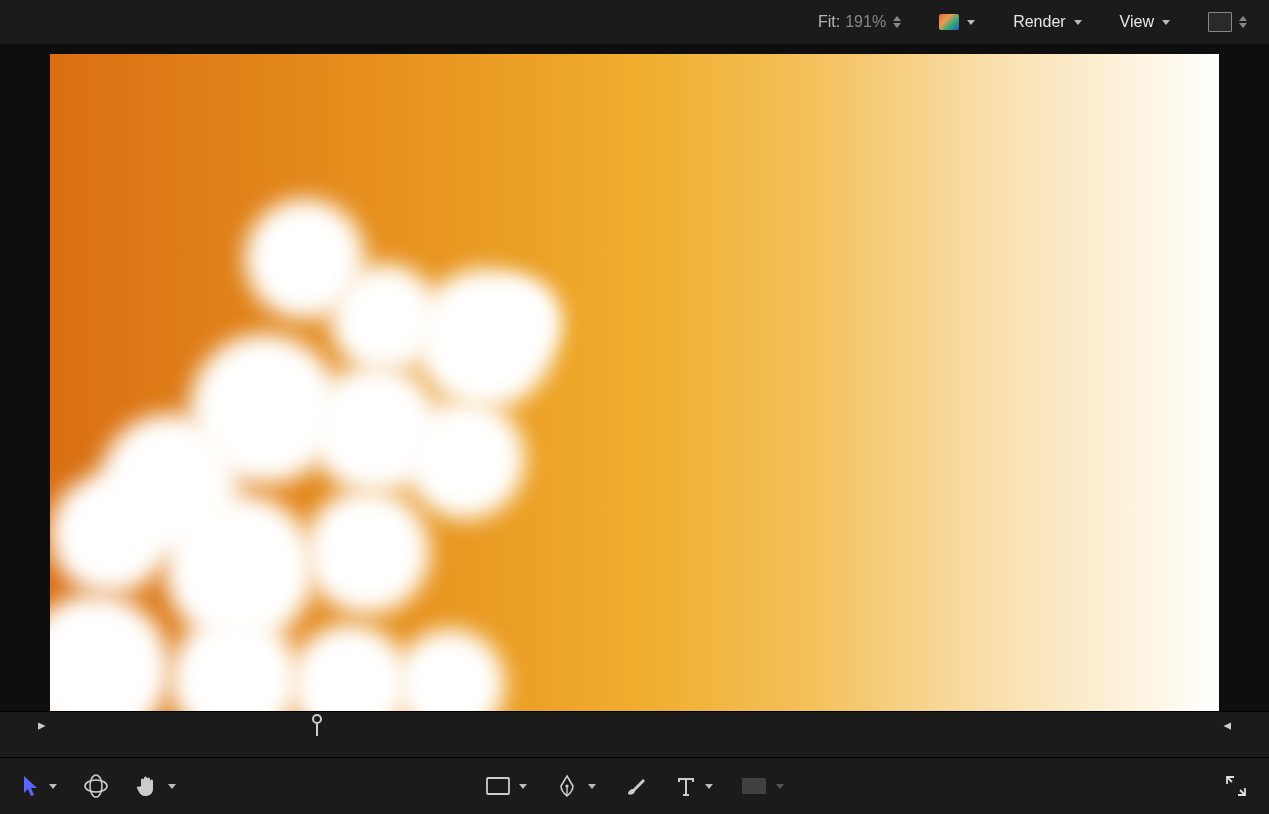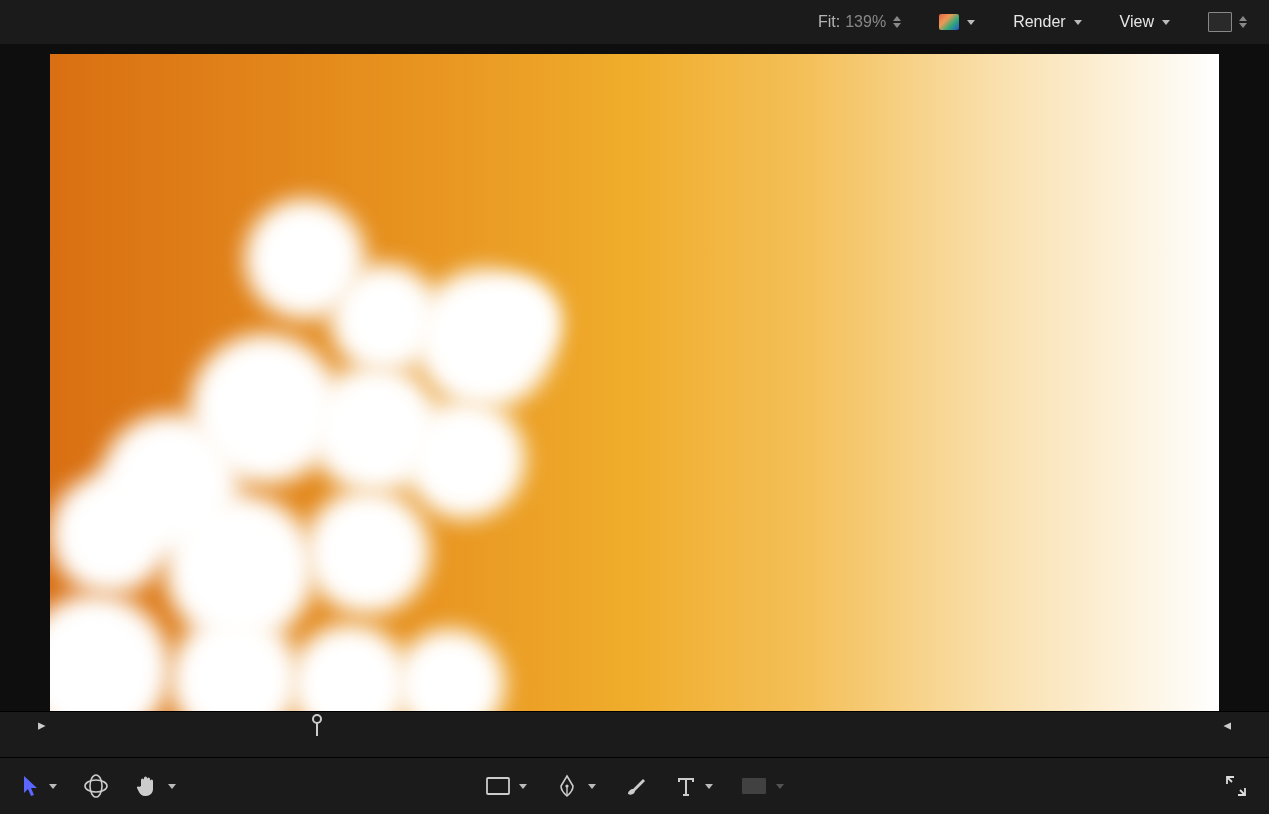--- a/index.html
+++ b/index.html
@@ -31,21 +31,21 @@
   .tool{display:flex;align-items:center;gap:6px;cursor:pointer;}
   svg{display:block;}
   .dim{opacity:.35;}
 </style>
 </head>
 <body>
 
 <div class="topbar">
   <div class="tb-item">
     <span class="tb-label">Fit:</span>
-    <span class="tb-value">139%</span>
+    <span class="tb-value">191%</span>
     <span class="stepper">
         <span class="chev up"></span>
         <span class="chev down"></span>
       </span>
   </div>
   <div class="tb-item">
     <span class="colorchip"></span>
     <span class="chev downb"></span>
   </div>
   <div class="tb-item">

